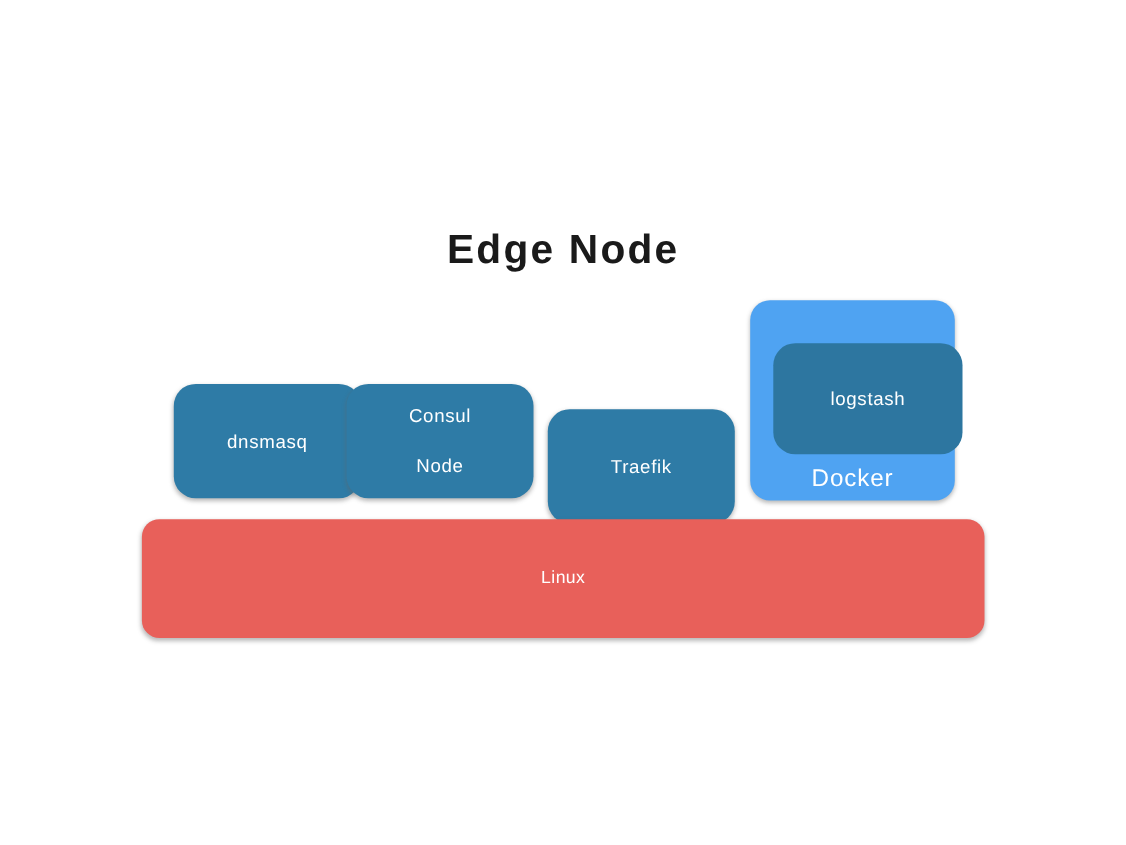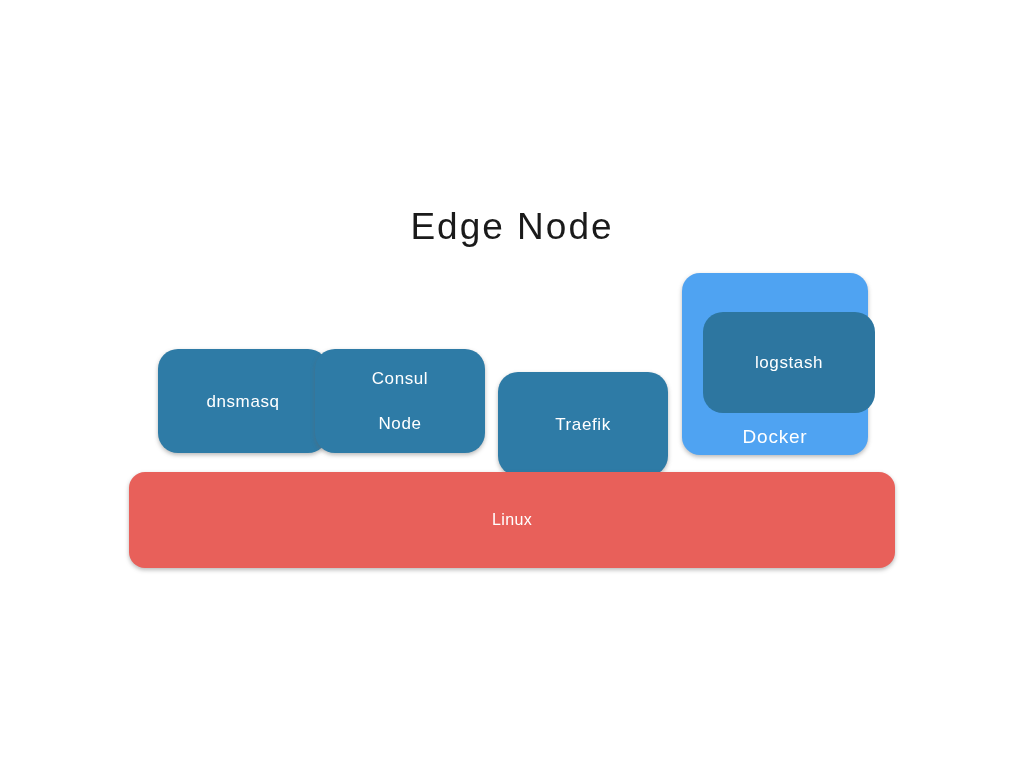--- a/index.html
+++ b/index.html
@@ -15,21 +15,21 @@
     background: #ffffff;
     overflow: hidden;
   }
   .diagram-title {
     position: absolute;
     left: 0;
     top: 206px;
     width: 1024px;
     text-align: center;
     font-size: 37px;
-    font-weight: 400;
+    font-weight: 700;
     letter-spacing: 2px;
     color: var(--c-title-text, #1a1a1a);
     margin: 0;
   }
   .node {
     position: absolute;
     display: flex;
     flex-direction: column;
     align-items: center;
     justify-content: center;
@@ -69,29 +69,29 @@
     border-radius: 20px;
     box-shadow: none;
   }
   .docker-label {
     position: absolute;
     left: 0;
     bottom: 7px;
     width: 100%;
     text-align: center;
     color: var(--c-label-text, #ffffff);
-    font-size: 19px;
+    font-size: 22px;
     letter-spacing: 0.8px;
   }
   .linux-bar {
     position: absolute;
     left: 129px;
     top: 472px;
     width: 766px;
-    height: 96px;
+    height: 108px;
     background: var(--c-linux-bar, #E8605A);
     border-radius: 16px;
     display: flex;
     align-items: center;
     justify-content: center;
     color: var(--c-label-text, #ffffff);
     font-size: 16px;
     font-weight: 300;
     letter-spacing: 0.4px;
     box-shadow: 0 2px 4px rgba(100,100,100,0.45);

